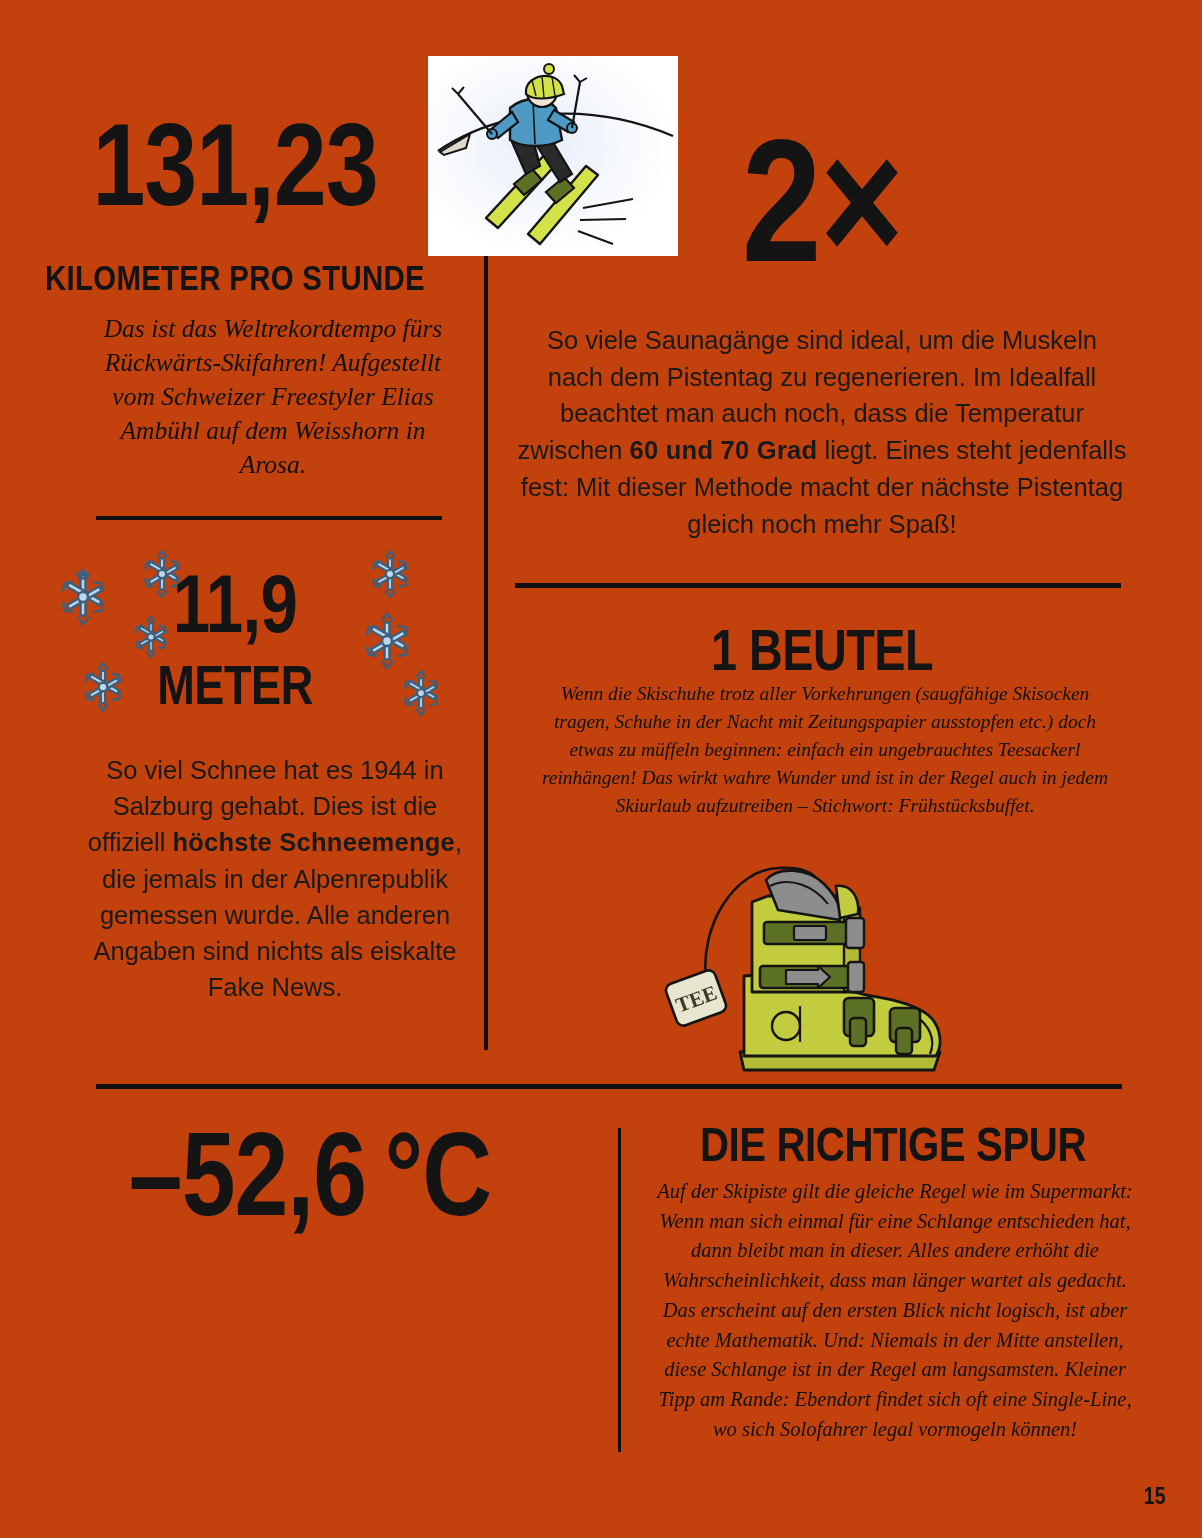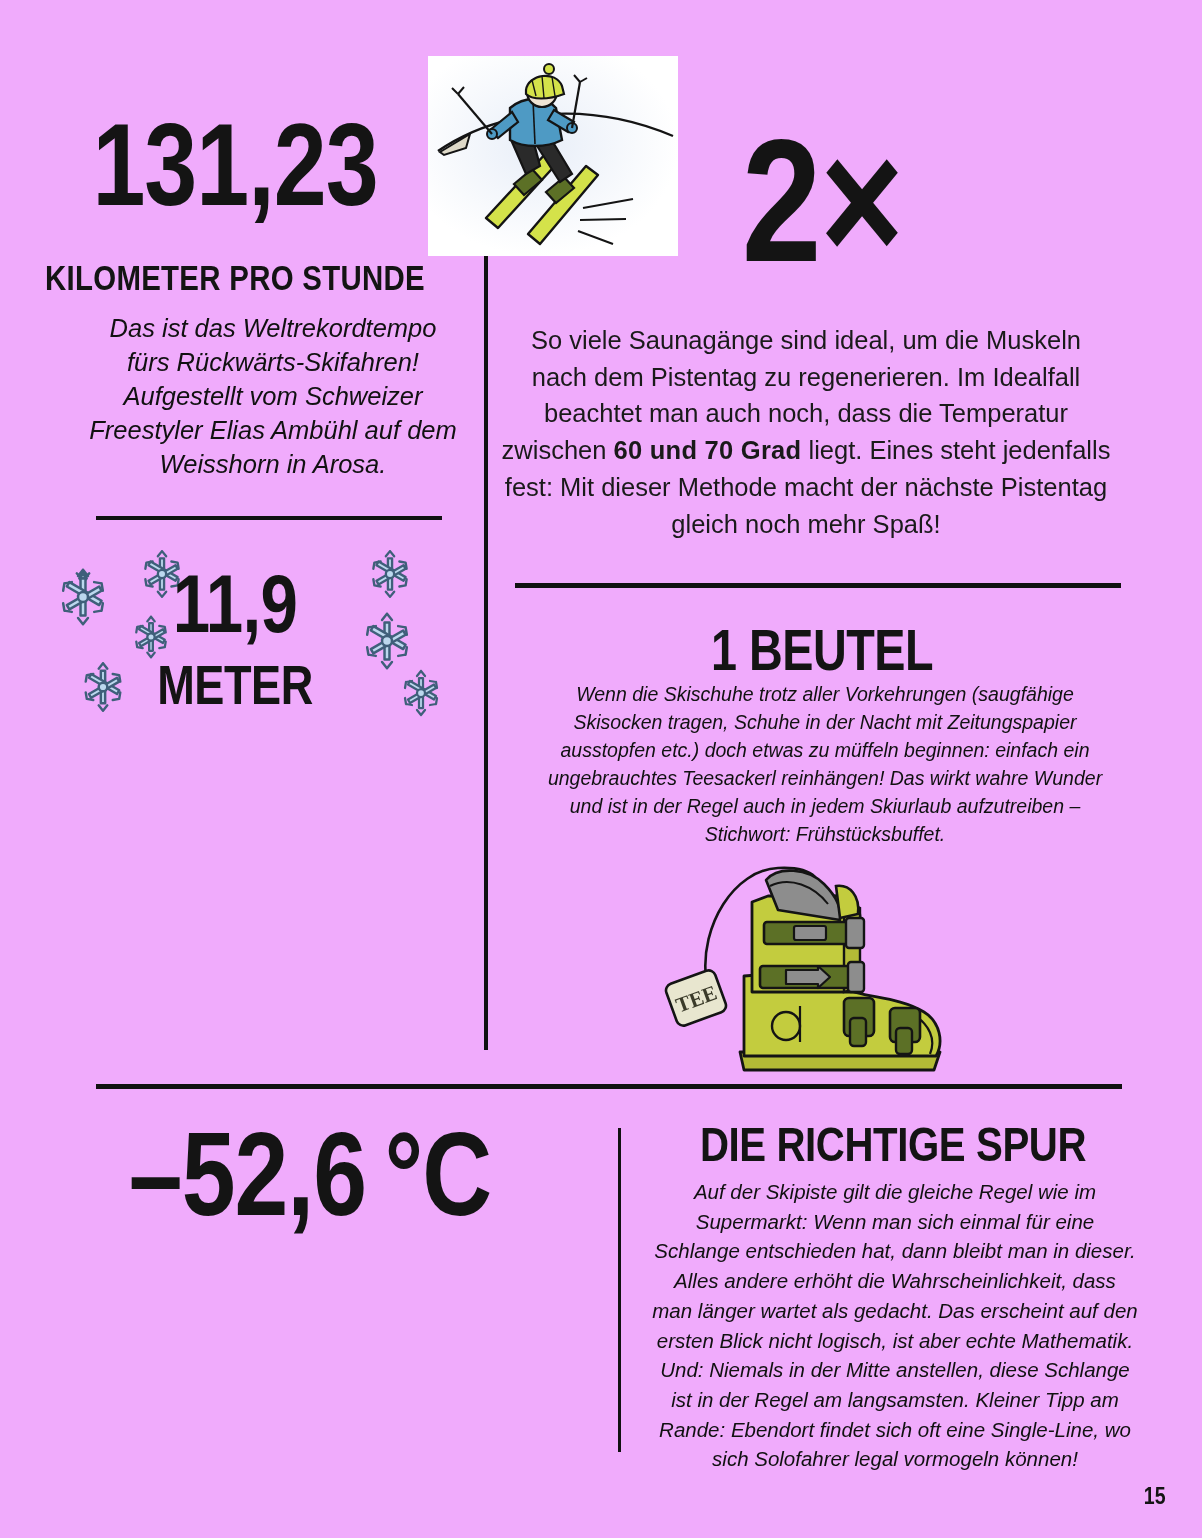--- a/index.html
+++ b/index.html
@@ -8,21 +8,21 @@
     background: #ffffff;
   }
   body {
     font-family: "Liberation Sans", sans-serif;
     color: #111111;
   }
   .page {
     position: relative;
     width: 1202px;
     height: 1538px;
-    background: #f0abfc;
+    background: #c2410c;
     overflow: hidden;
   }
 
   
   .bignum {
     font-family: "Liberation Sans Narrow", "Liberation Sans", sans-serif;
     font-weight: 700;
     color: #141414;
     letter-spacing: -0.01em;
     line-height: 0.92;
@@ -33,21 +33,21 @@
   .kicker {
     font-family: "Liberation Sans Narrow", "Liberation Sans", sans-serif;
     font-weight: 700;
     color: #141414;
     letter-spacing: 0.01em;
     transform: scaleX(0.84);
     transform-origin: center center;
     white-space: nowrap;
   }
   .serif-it {
-    font-family: Liberation Sans, sans-serif;
+    font-family: Liberation Serif, serif;
     font-style: italic;
     color: #111111;
     text-align: center;
   }
   .sans-body {
     font-family: "Liberation Sans", sans-serif;
     color: #1a1a1a;
     text-align: center;
     font-weight: 400;
   }
@@ -67,21 +67,21 @@
   #speed-text  { position:absolute; left:88px; top:312px; width:370px; font-size:25.5px; line-height:1.33; }
 
   #rule-left-1 { left:96px;  top:516px; width:346px; height:4px; }
   #rule-vert-1 { left:484px; top:62px;  width:4px;  height:988px; }
 
   #snow-num    { position:absolute; left:0;   top:566px; width:470px; text-align:center; font-size:82px; }
   #snow-kick   { position:absolute; left:0;   top:660px; width:470px; text-align:center; font-size:55px; }
   #snow-text   { position:absolute; left:84px; top:752px; width:382px; font-size:25.5px; line-height:1.42; }
 
   #sauna-num   { position:absolute; left:512px; top:120px; width:620px; text-align:center; font-size:175px; }
-  #sauna-text  { position:absolute; left:500px; top:322px; width:612px; font-size:25.5px; line-height:1.44; }
+  #sauna-text  { position:absolute; left:516px; top:322px; width:612px; font-size:25.5px; line-height:1.44; }
 
   #rule-right-1 { left:515px; top:583px; width:606px; height:5px; }
 
   #beutel-kick { position:absolute; left:512px; top:624px; width:620px; text-align:center; font-size:57px; }
   #beutel-text { position:absolute; left:532px; top:680px; width:586px; font-size:19.5px; line-height:1.44; }
 
   #rule-full    { left:96px;  top:1084px; width:1026px; height:5px; }
   #rule-vert-2  { left:618px; top:1128px; width:3px;   height:324px; }
 
   #cold-num    { position:absolute; left:60px; top:1120px; width:500px; text-align:center; font-size:118px; }
@@ -259,20 +259,23 @@
         <path d="M50 6 L42 16 M50 6 L58 16 M50 94 L42 84 M50 94 L58 84"></path>
         <path d="M20 28 L18 40 M20 28 L32 26 M80 72 L82 60 M80 72 L68 74"></path>
         <path d="M80 28 L82 40 M80 28 L68 26 M20 72 L18 60 M20 72 L32 74"></path>
       </g>
       <circle cx="50" cy="50" r="8" fill="#bcd8ee" stroke="#3f5f7a" stroke-width="4.5"></circle>
     </svg>
   </div>
 
   <div class="bignum" id="snow-num">11,9</div>
   <div class="bignum" id="snow-kick">METER</div>
+  <div class="sans-body" id="snow-text">
+    <span>So viel Schnee hat es 1944 in Salzburg gehabt. Dies ist die offiziell </span><b>höchste Schneemenge</b><span>, die jemals in der Alpenrepublik gemessen wurde. Alle anderen Angaben sind nichts als eiskalte Fake News.</span>
+  </div>
 
   <div class="bignum" id="sauna-num">2×</div>
   <div class="sans-body" id="sauna-text">
     <span>So viele Saunagänge sind ideal, um die Muskeln nach dem Pistentag zu regenerieren. Im Idealfall beachtet man auch noch, dass die Temperatur zwischen </span><b>60 und 70 Grad</b><span> liegt. Eines steht jedenfalls fest: Mit dieser Methode macht der nächste Pistentag gleich noch mehr Spaß!</span>
   </div>
 
   <div class="bignum" id="beutel-kick">1 BEUTEL</div>
   <div class="serif-it" id="beutel-text">Wenn die Skischuhe trotz aller Vorkehrungen (saugfähige Skisocken tragen, Schuhe in der Nacht mit Zeitungspapier ausstopfen etc.) doch etwas zu müffeln beginnen: einfach ein ungebrauchtes Teesackerl reinhängen! Das wirkt wahre Wunder und ist in der Regel auch in jedem Skiurlaub aufzutreiben – Stichwort: Frühstücksbuffet.</div>
 
   <div class="art" id="boot-art">

